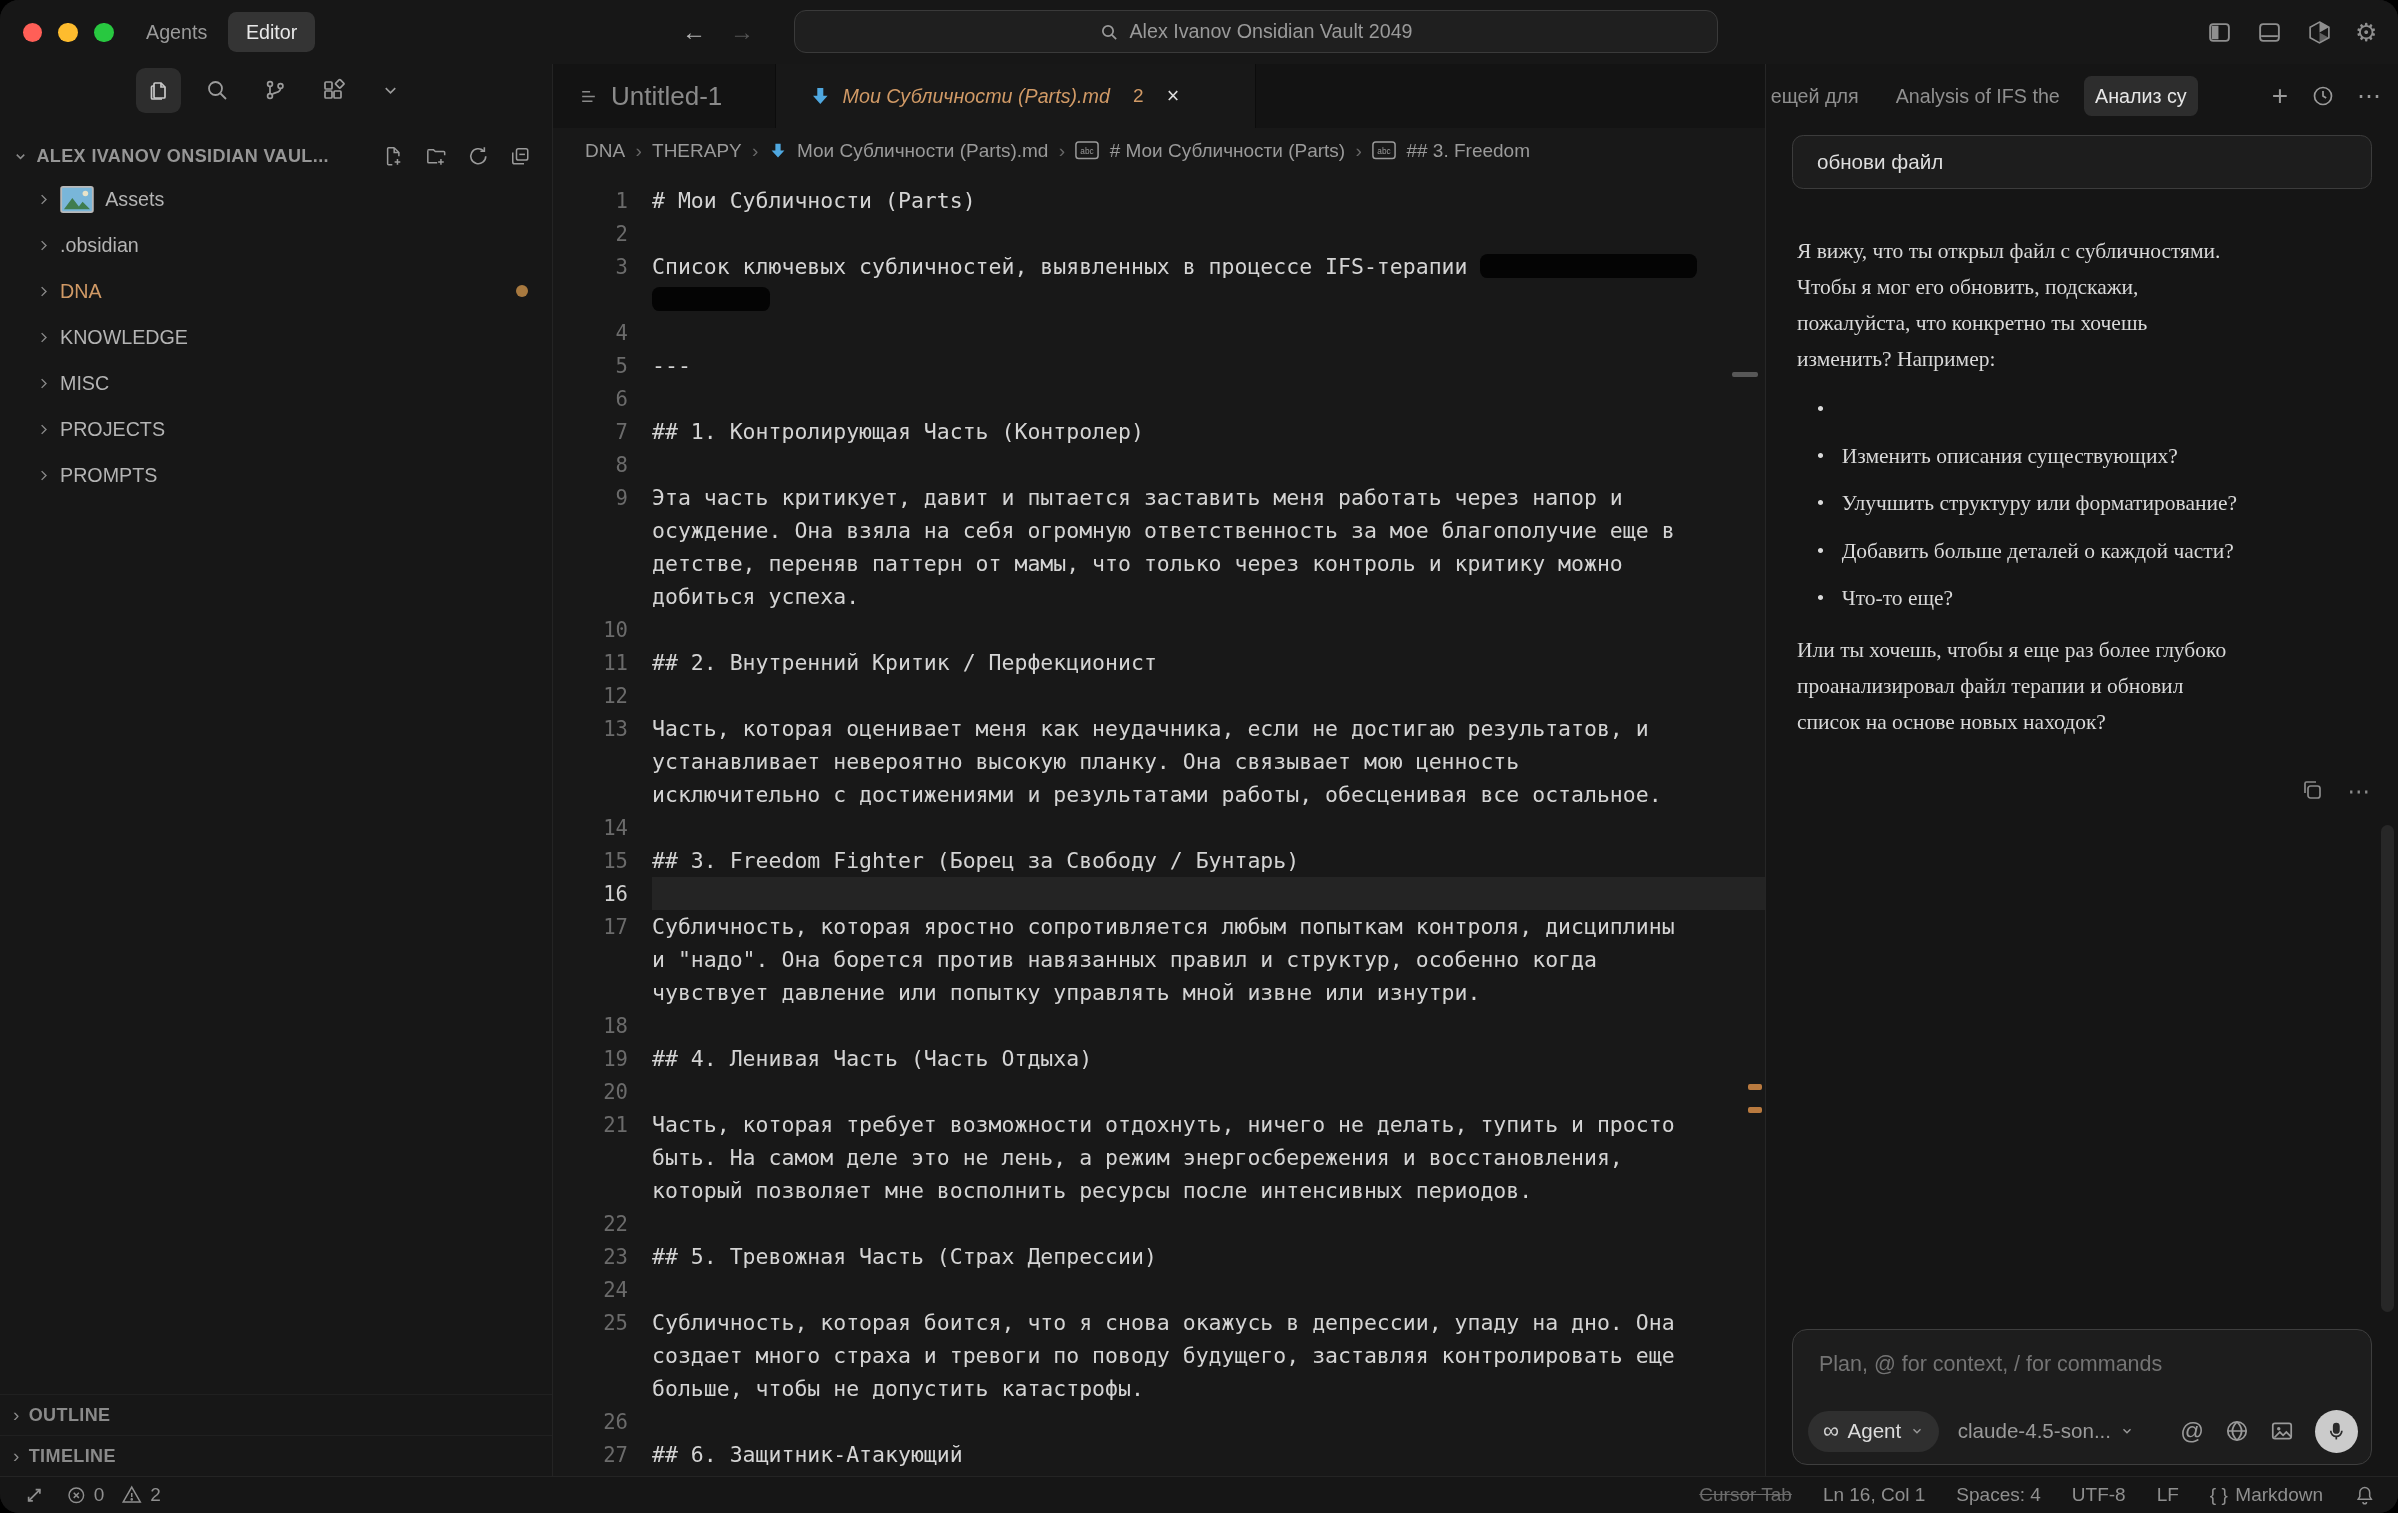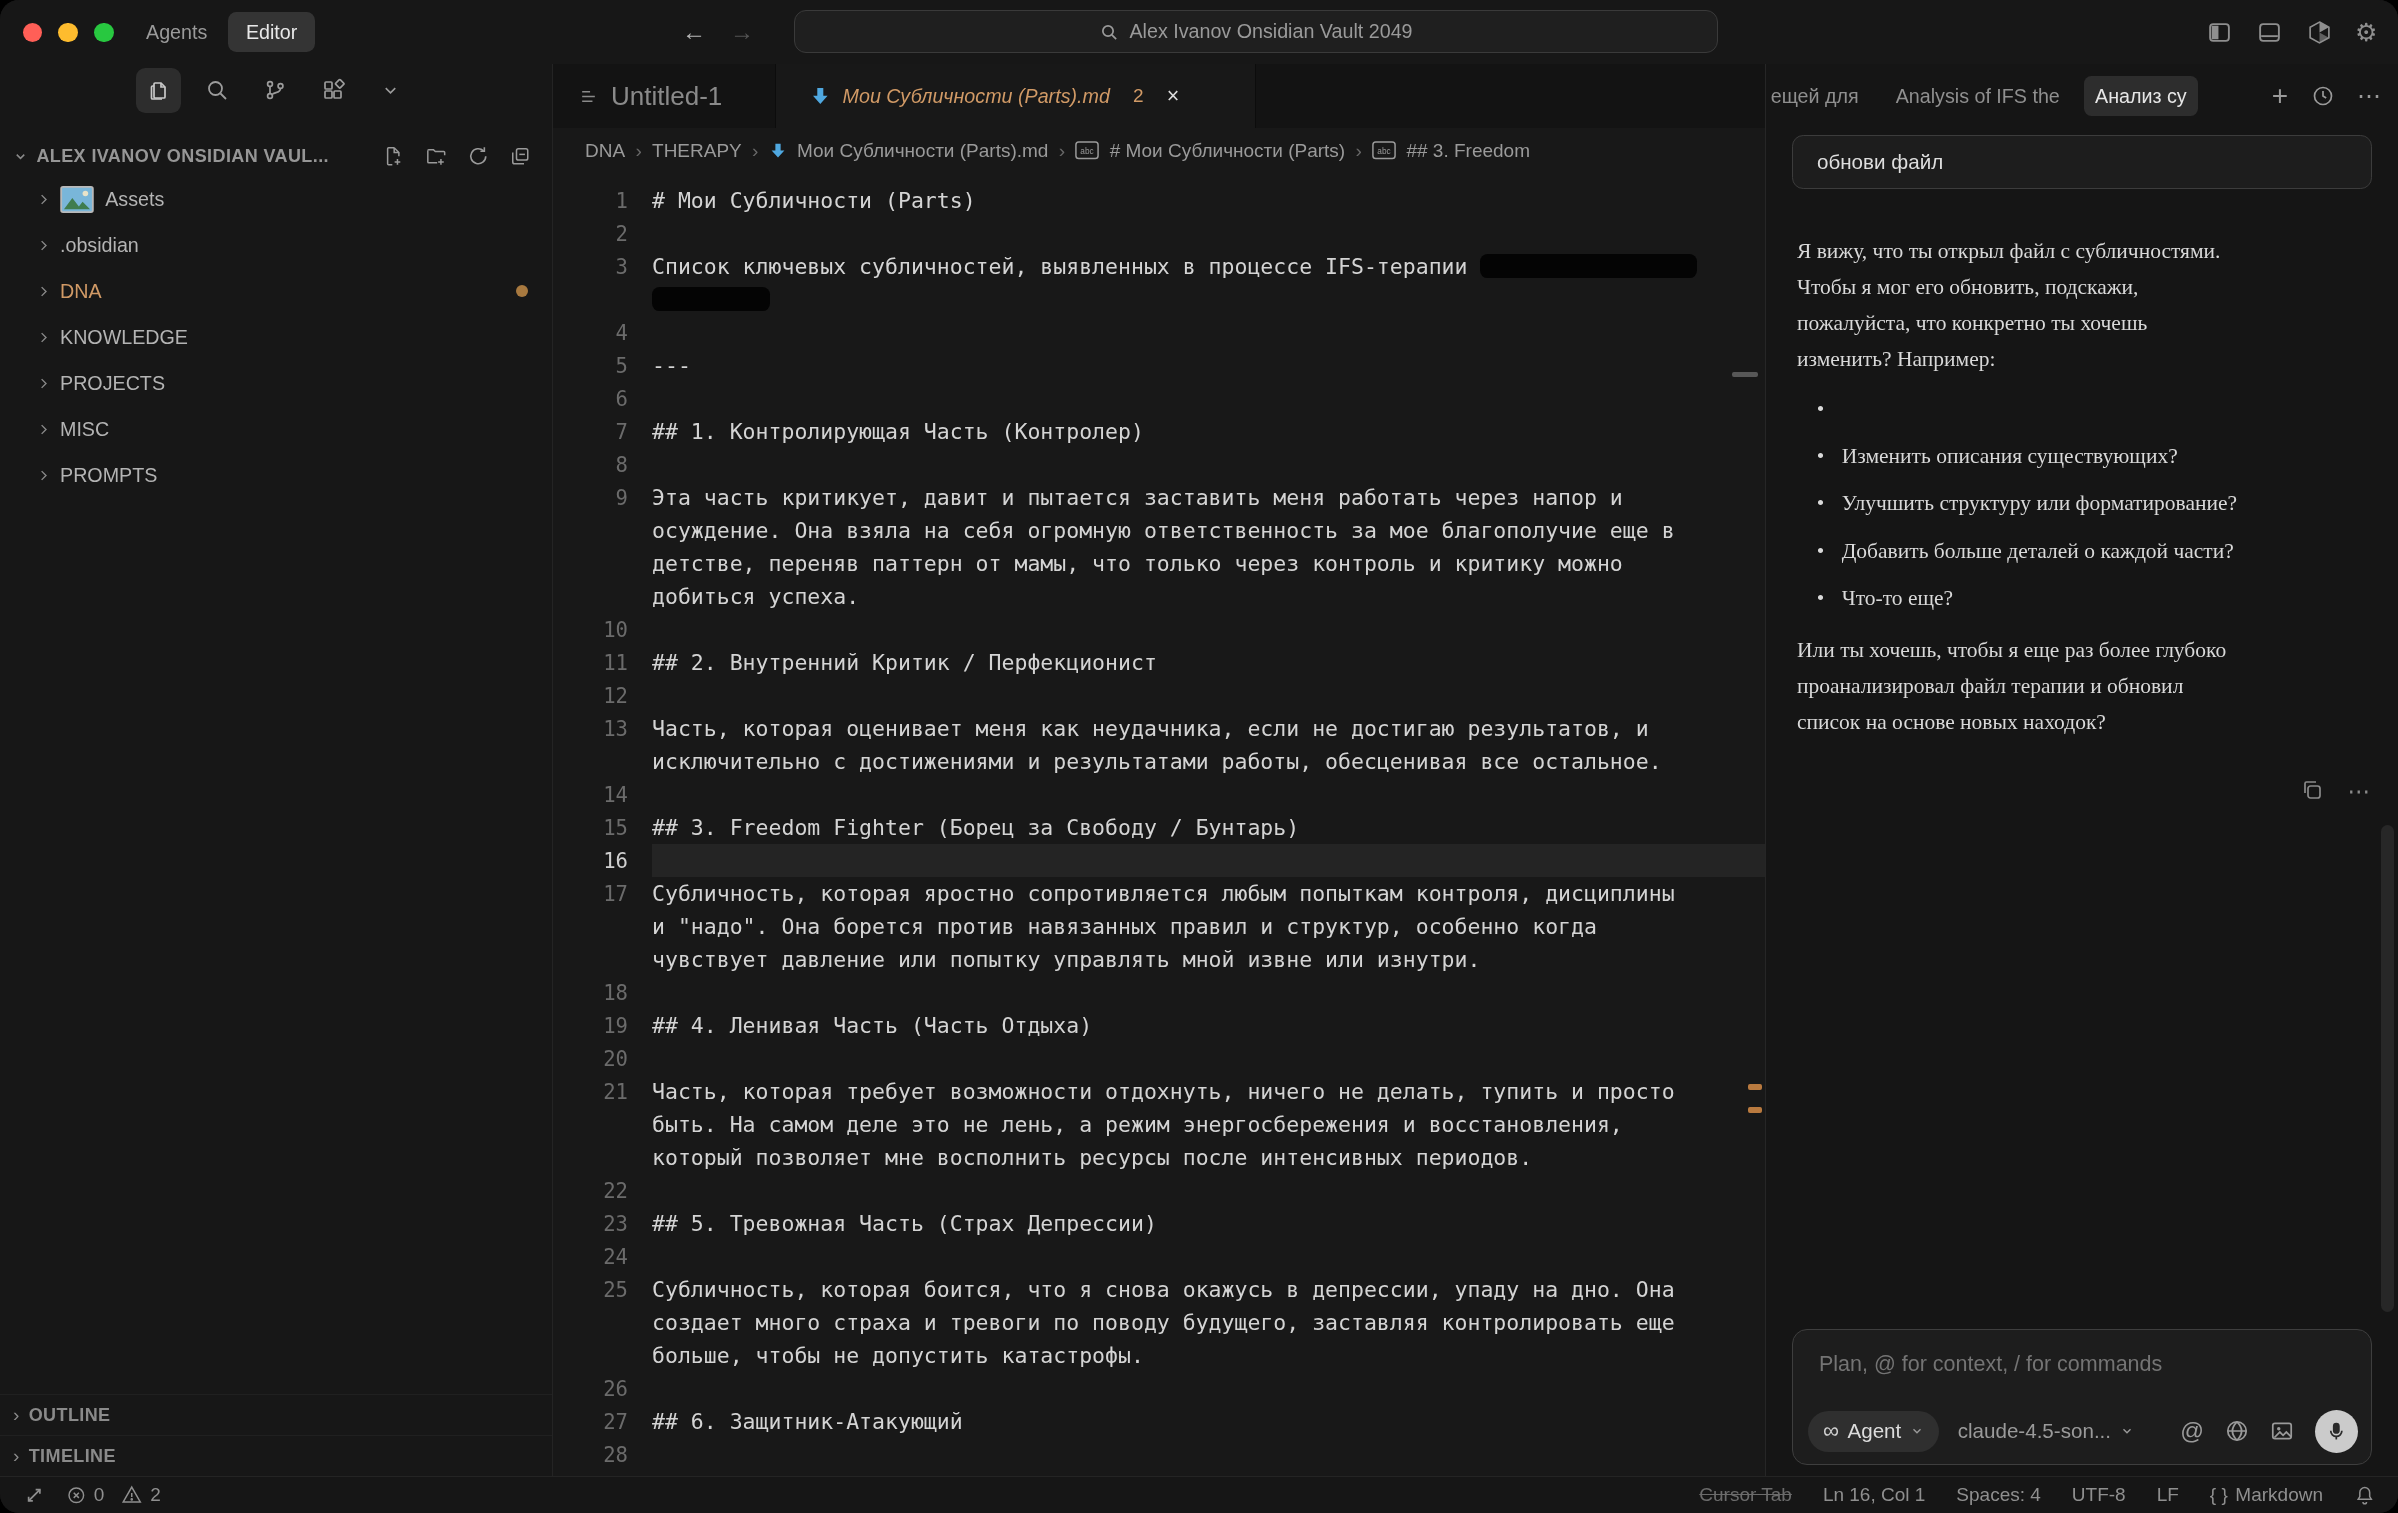--- a/index.html
+++ b/index.html
@@ -281,29 +281,29 @@
             </svg>
           </span>
           <span class="lbl">KNOWLEDGE</span>
         </div>
         <div class="tree-row">
           <span class="chev">
             <svg width="15" height="15" viewBox="0 0 24 24" fill="none" stroke="#8a8a8a" stroke-width="2.2">
               <path d="M9 5l7 7-7 7"></path>
             </svg>
           </span>
-          <span class="lbl">PROJECTS</span>
+          <span class="lbl">MISC</span>
         </div>
         <div class="tree-row">
           <span class="chev">
             <svg width="15" height="15" viewBox="0 0 24 24" fill="none" stroke="#8a8a8a" stroke-width="2.2">
               <path d="M9 5l7 7-7 7"></path>
             </svg>
           </span>
-          <span class="lbl">MISC</span>
+          <span class="lbl">PROJECTS</span>
         </div>
         <div class="tree-row">
           <span class="chev">
             <svg width="15" height="15" viewBox="0 0 24 24" fill="none" stroke="#8a8a8a" stroke-width="2.2">
               <path d="M9 5l7 7-7 7"></path>
             </svg>
           </span>
           <span class="lbl">PROMPTS</span>
         </div>
       </div>
@@ -433,20 +433,24 @@
             <span class="gut">11</span>
             <span class="code">## 2. Внутренний Критик / Перфекционист</span>
           </div>
           <div class="crow">
             <span class="gut">12</span>
             <span class="code"></span>
           </div>
           <div class="crow">
             <span class="gut">13</span>
             <span class="code">Часть, которая оценивает меня как неудачника, если не достигаю результатов, и</span>
+          </div>
+          <div class="crow">
+            <span class="gut"></span>
+            <span class="code">устанавливает невероятно высокую планку. Она связывает мою ценность</span>
           </div>
           <div class="crow">
             <span class="gut"></span>
             <span class="code">исключительно с достижениями и результатами работы, обесценивая все остальное.</span>
           </div>
           <div class="crow">
             <span class="gut">14</span>
             <span class="code"></span>
           </div>
           <div class="crow">

